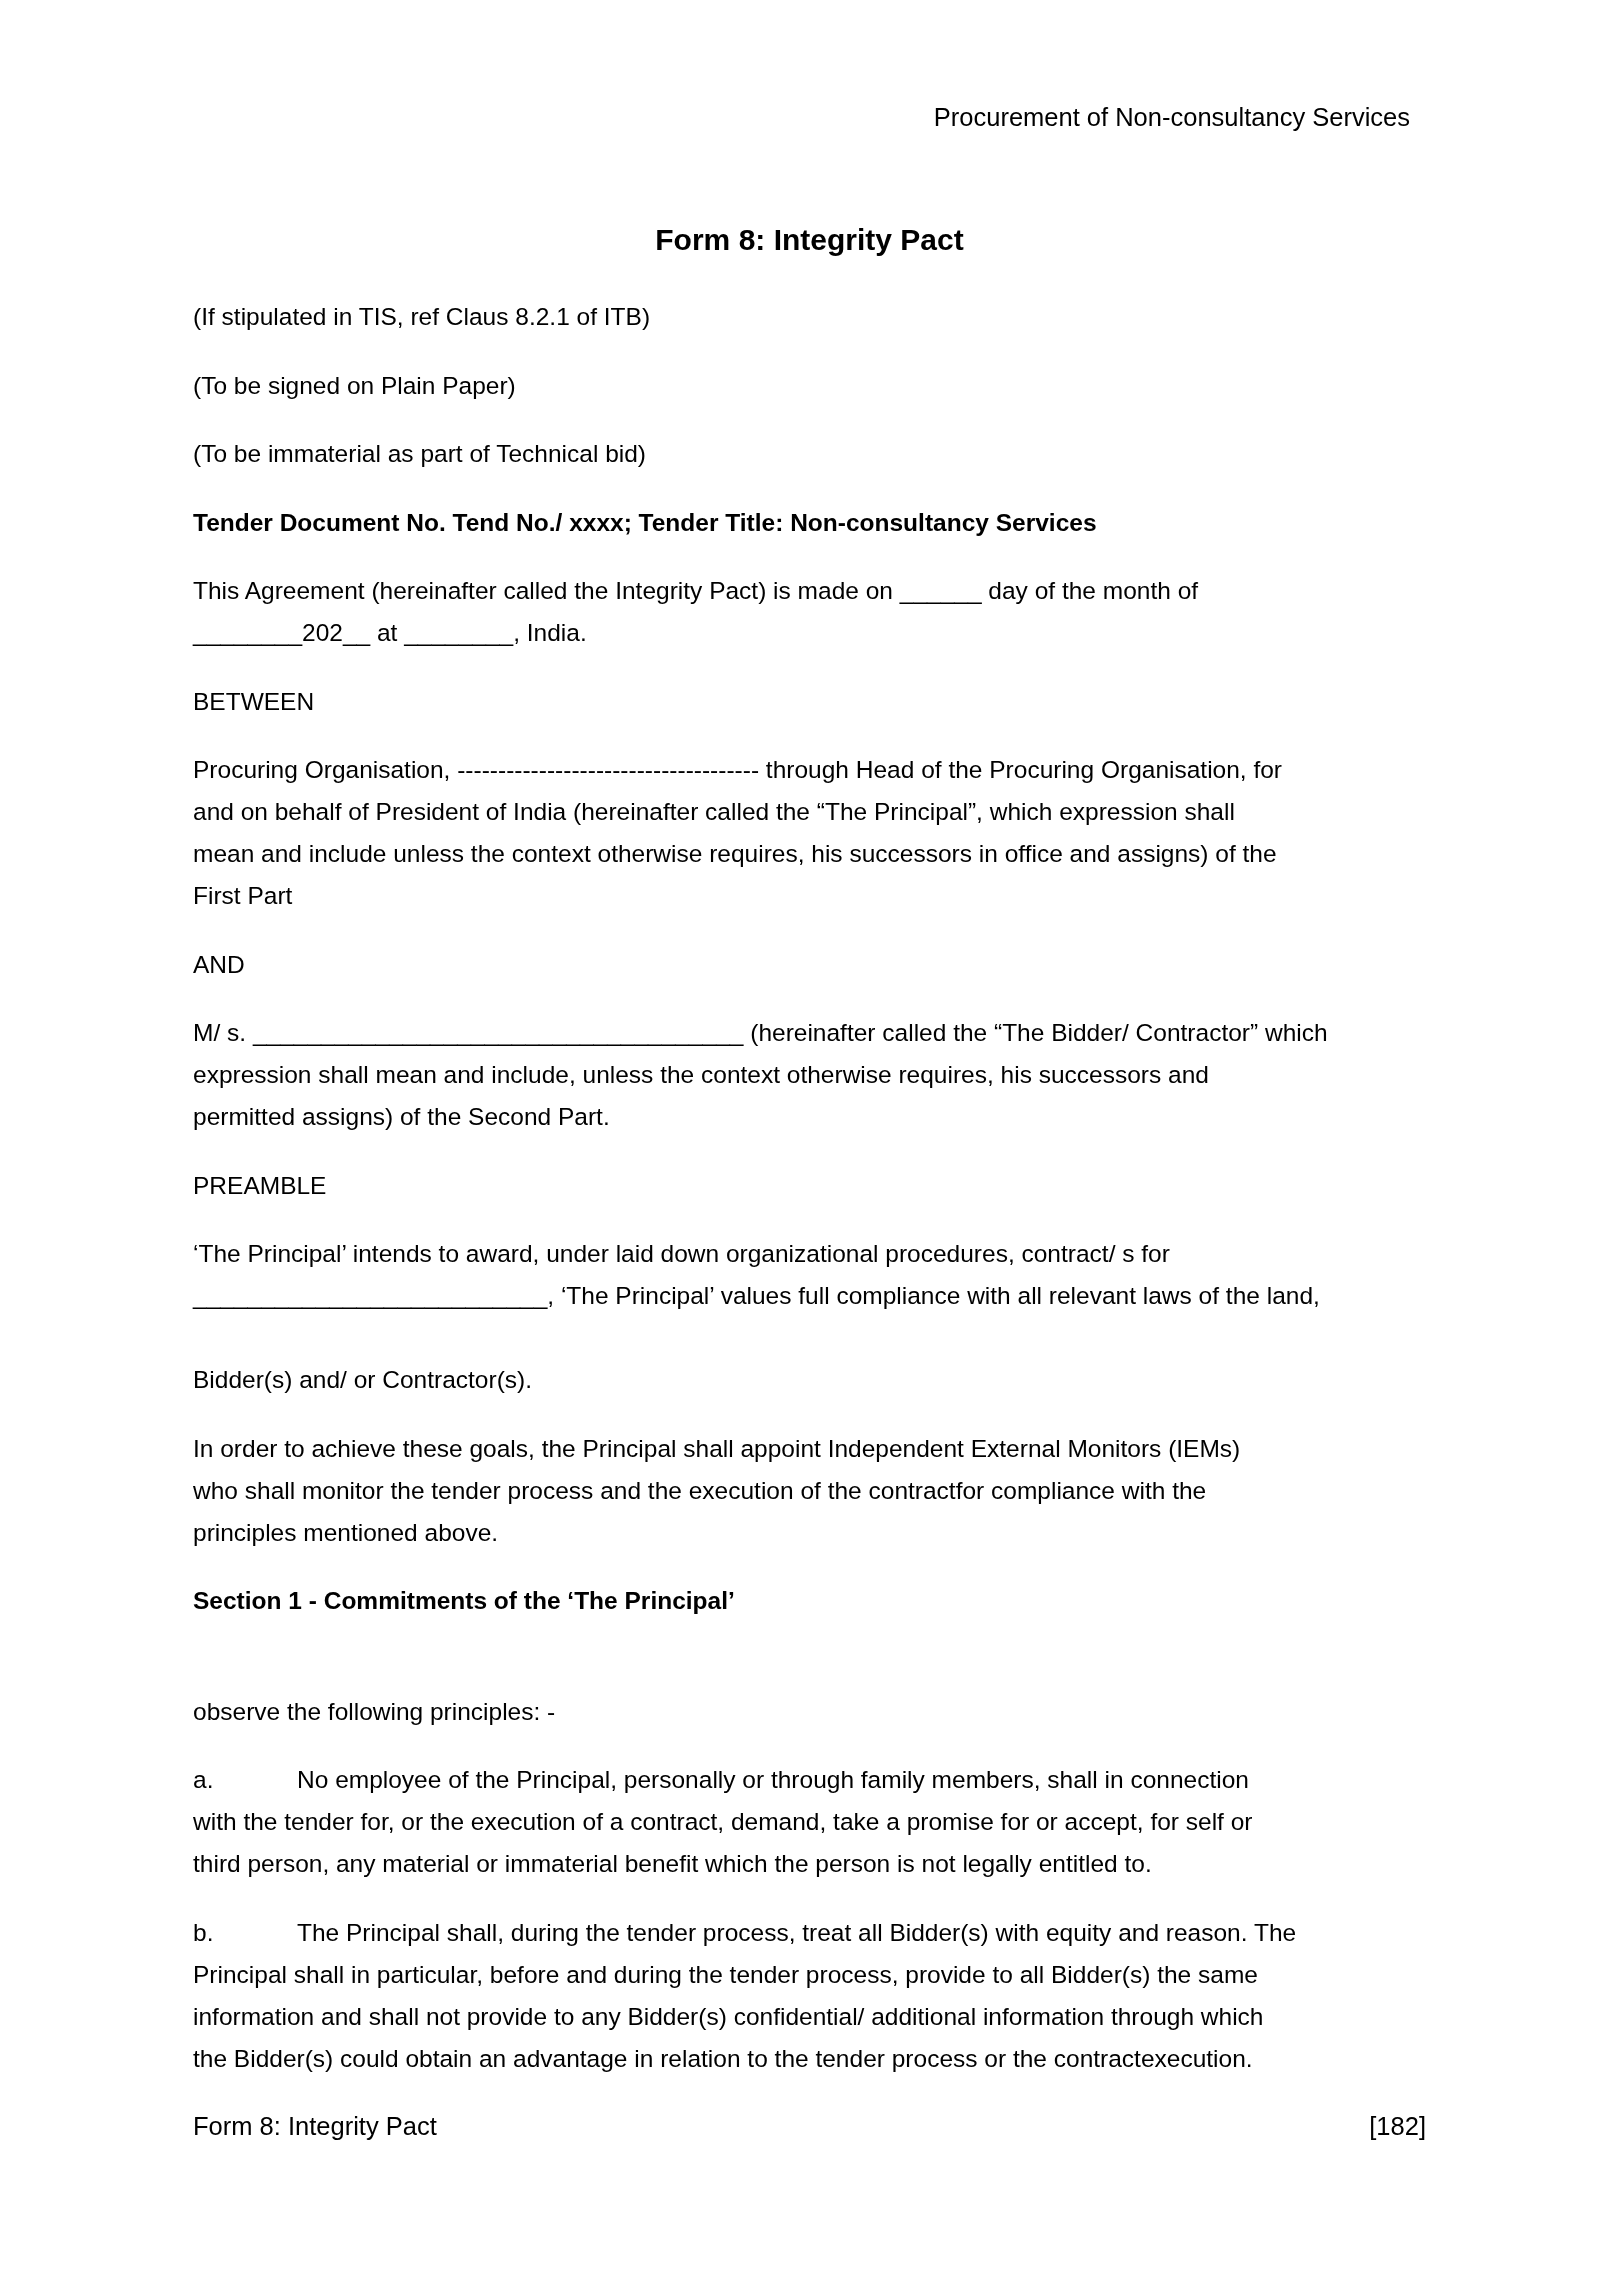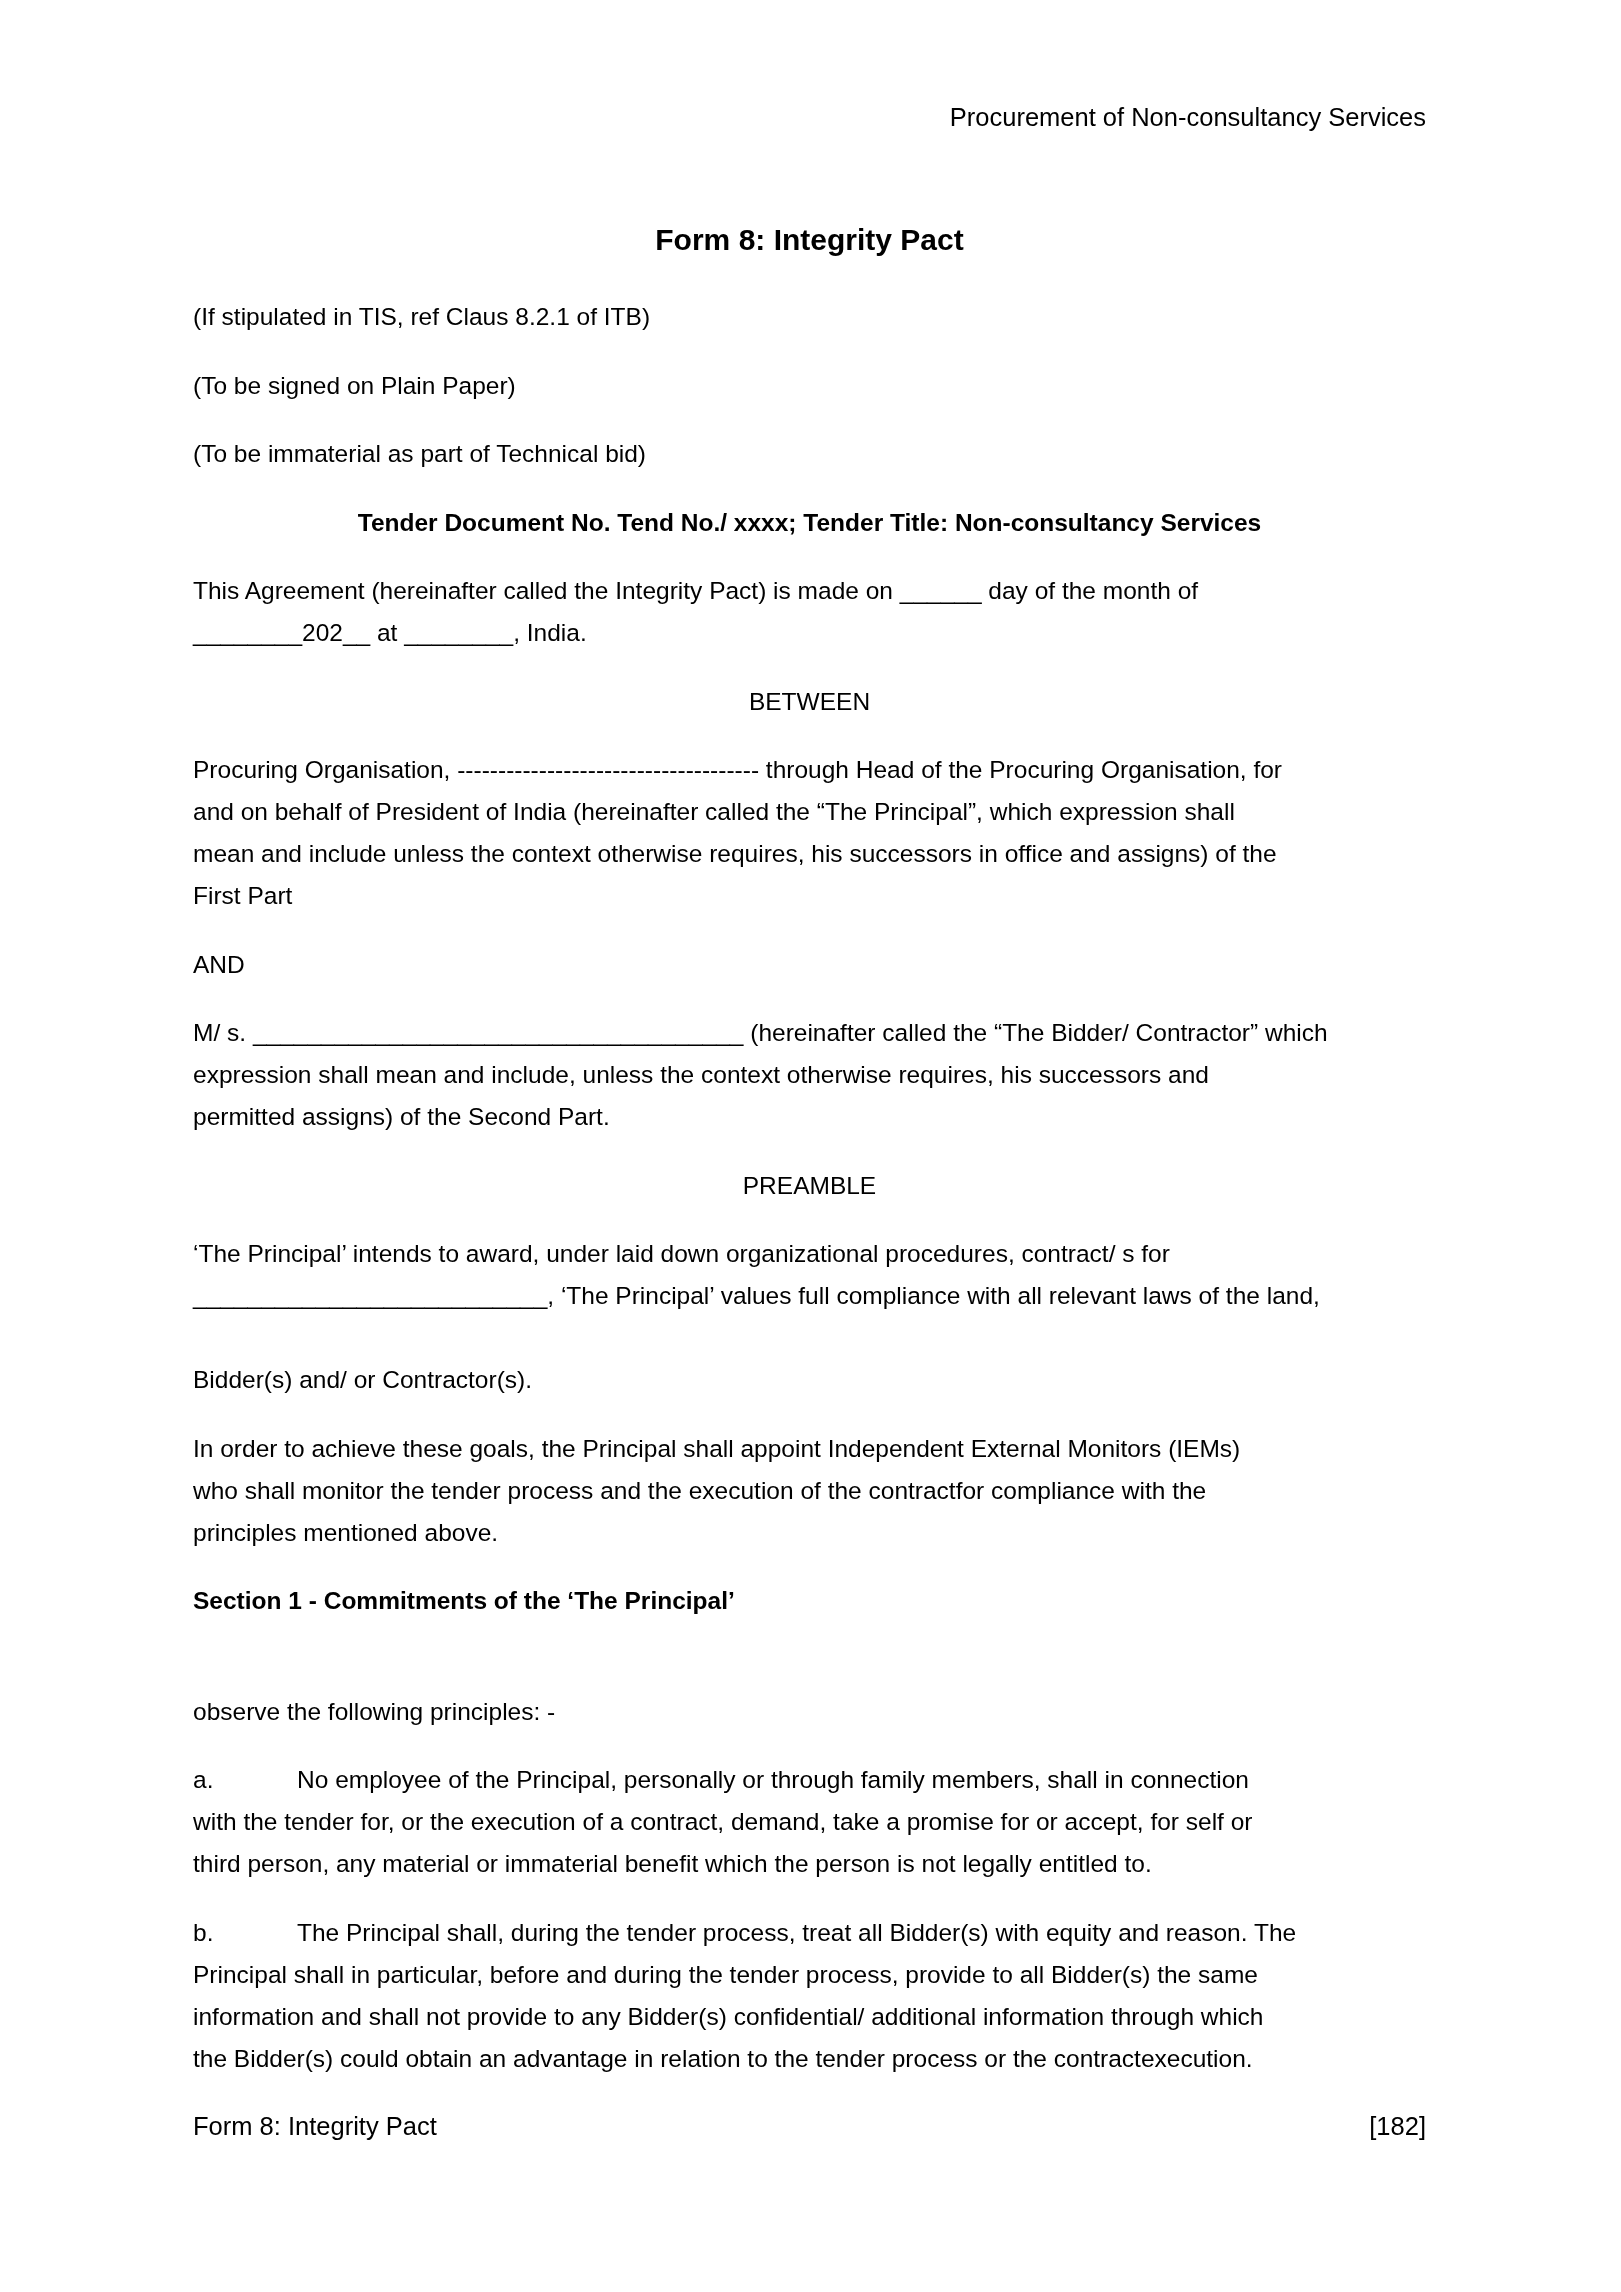--- a/index.html
+++ b/index.html
@@ -15,38 +15,37 @@
     background: #ffffff;
     color: #000000;
     font-family: "Liberation Sans", sans-serif;
     font-size: 24.5px;
     line-height: 42px;
     padding: 96px 195px 0 193px;
     overflow: hidden;
   }
   .hdr {
     text-align: right;
-    margin: 0 0 82px 0;
+    margin: 0 16px 82px 0;
     font-size: 25.5px;
   }
   .doc-title {
     text-align: center;
     font-weight: bold;
     font-size: 30px;
     line-height: 39px;
     margin: 0 0 37px 0;
   }
   p.para {
     margin: 0 0 26.5px 0;
   }
   .line {
     white-space: nowrap;
   }
   .center {
-    text-align: center;
   }
   .bold {
     font-weight: bold;
   }
   .marker {
     display: inline-block;
     width: 104px;
     white-space: nowrap;
   }
   .footer {

